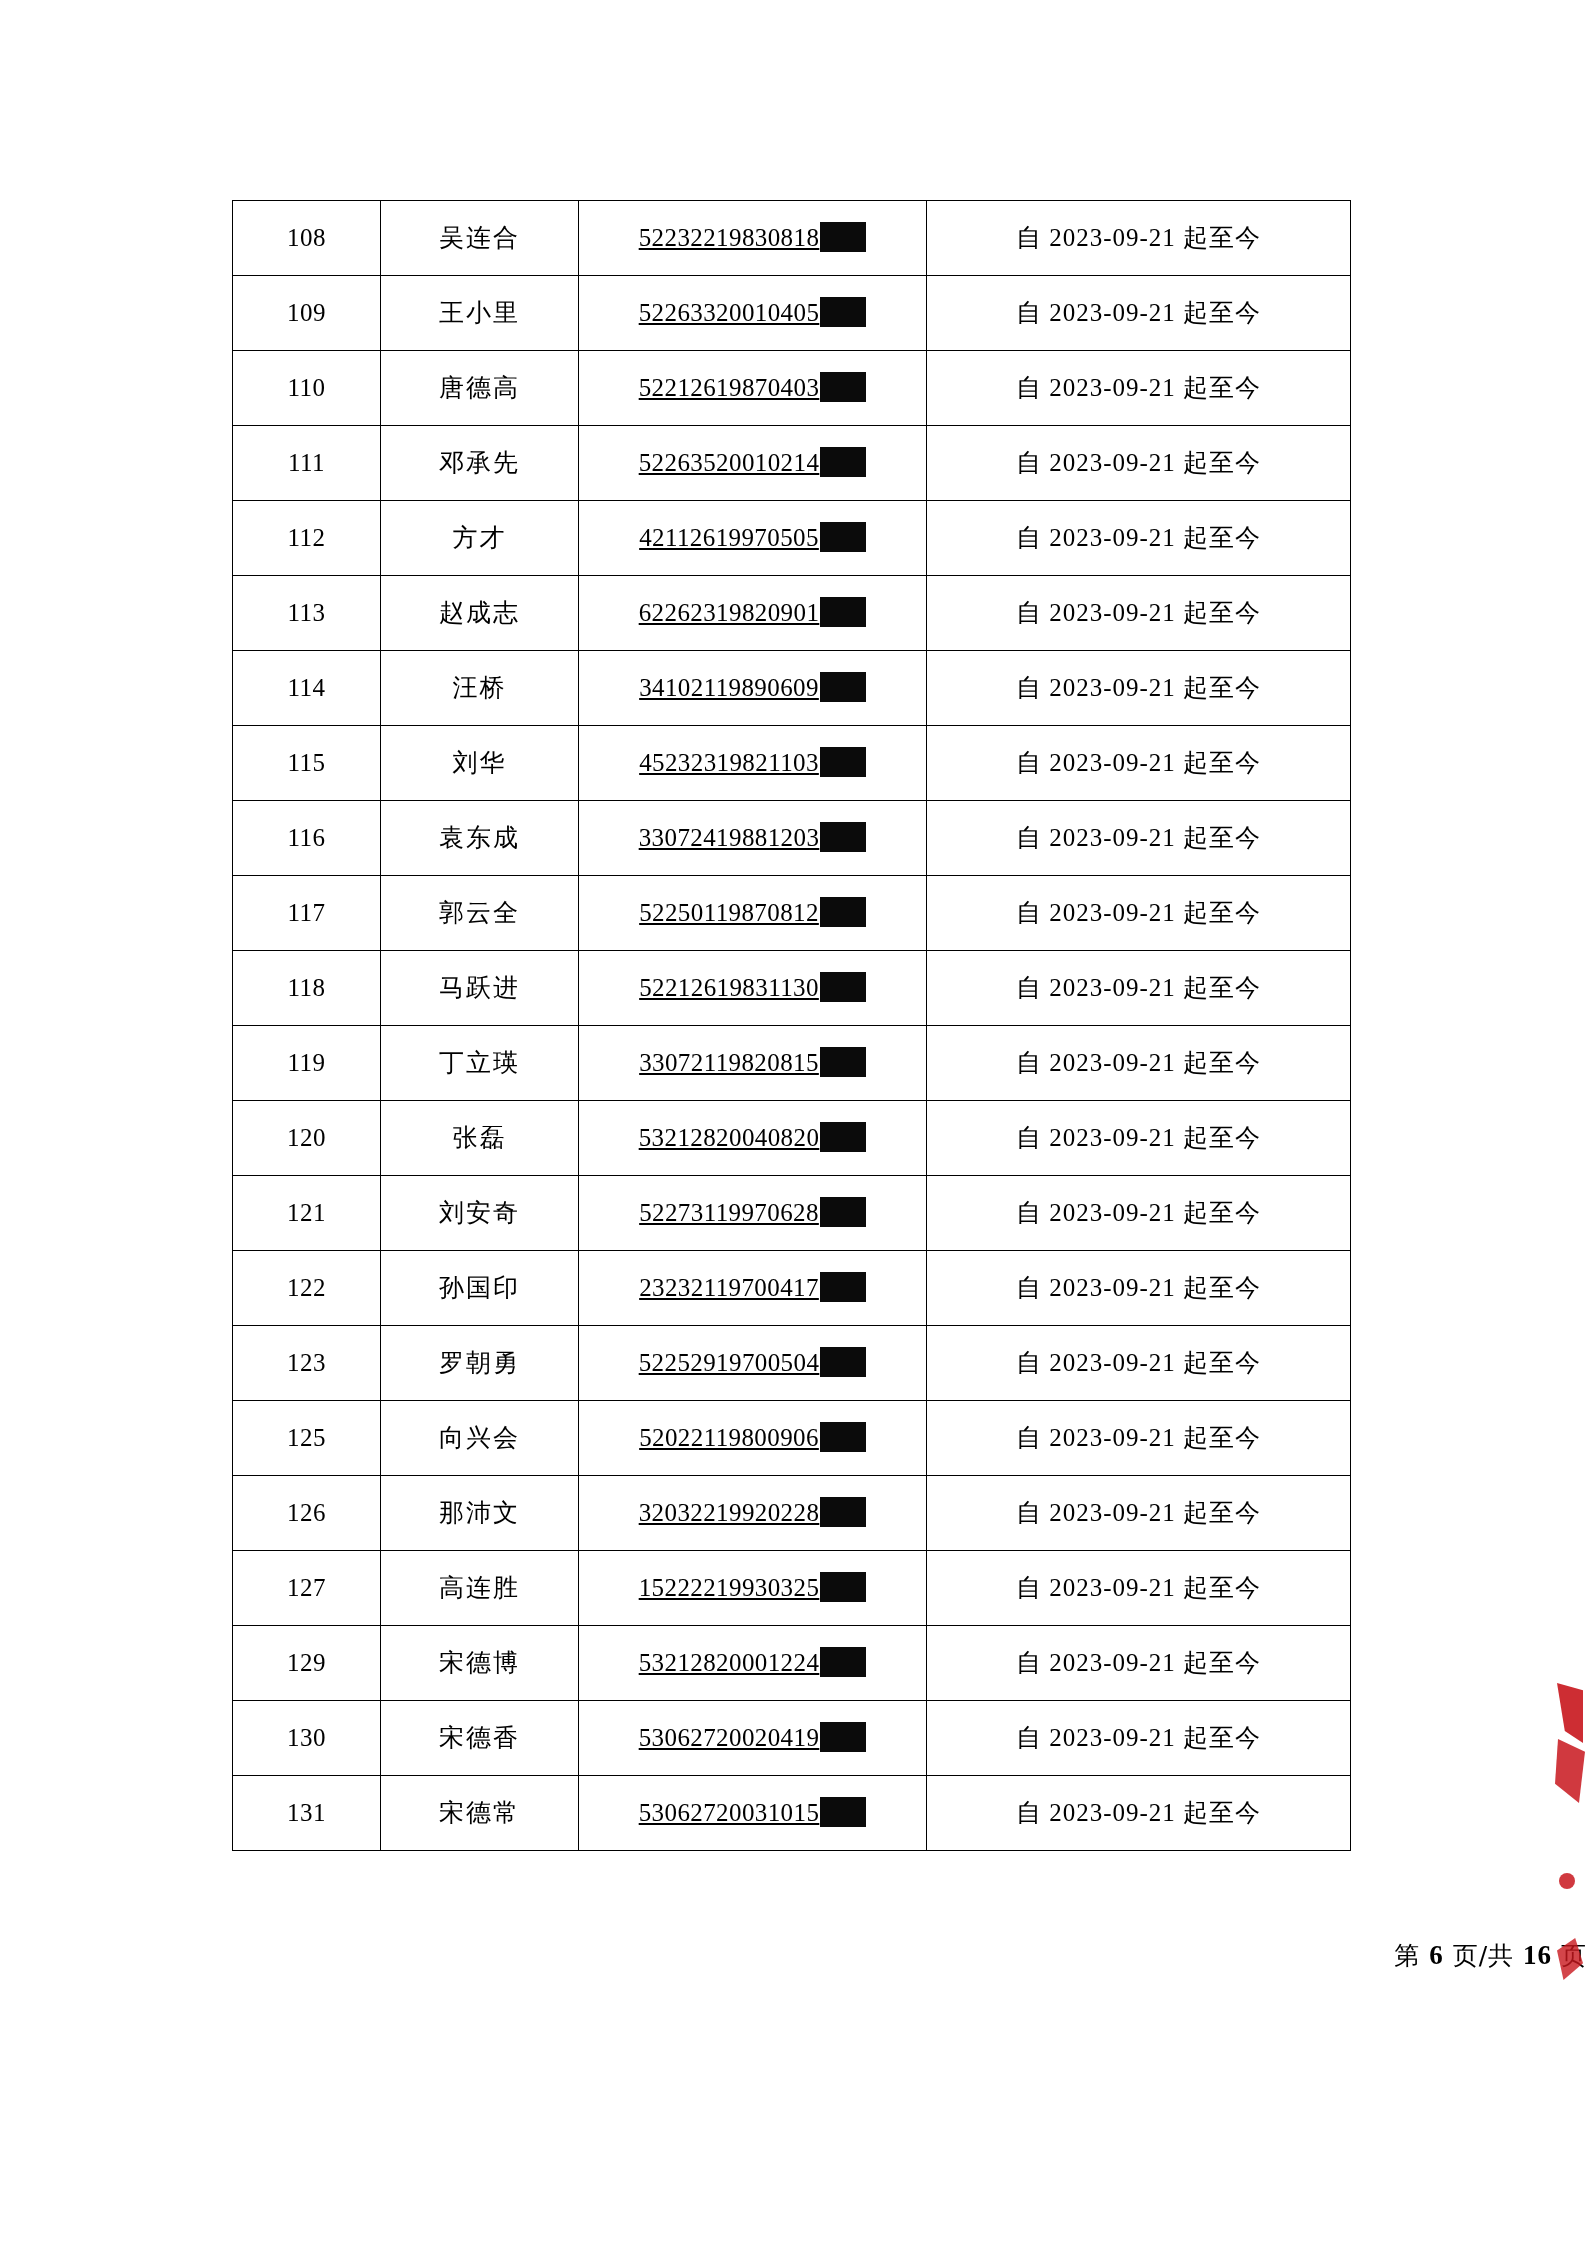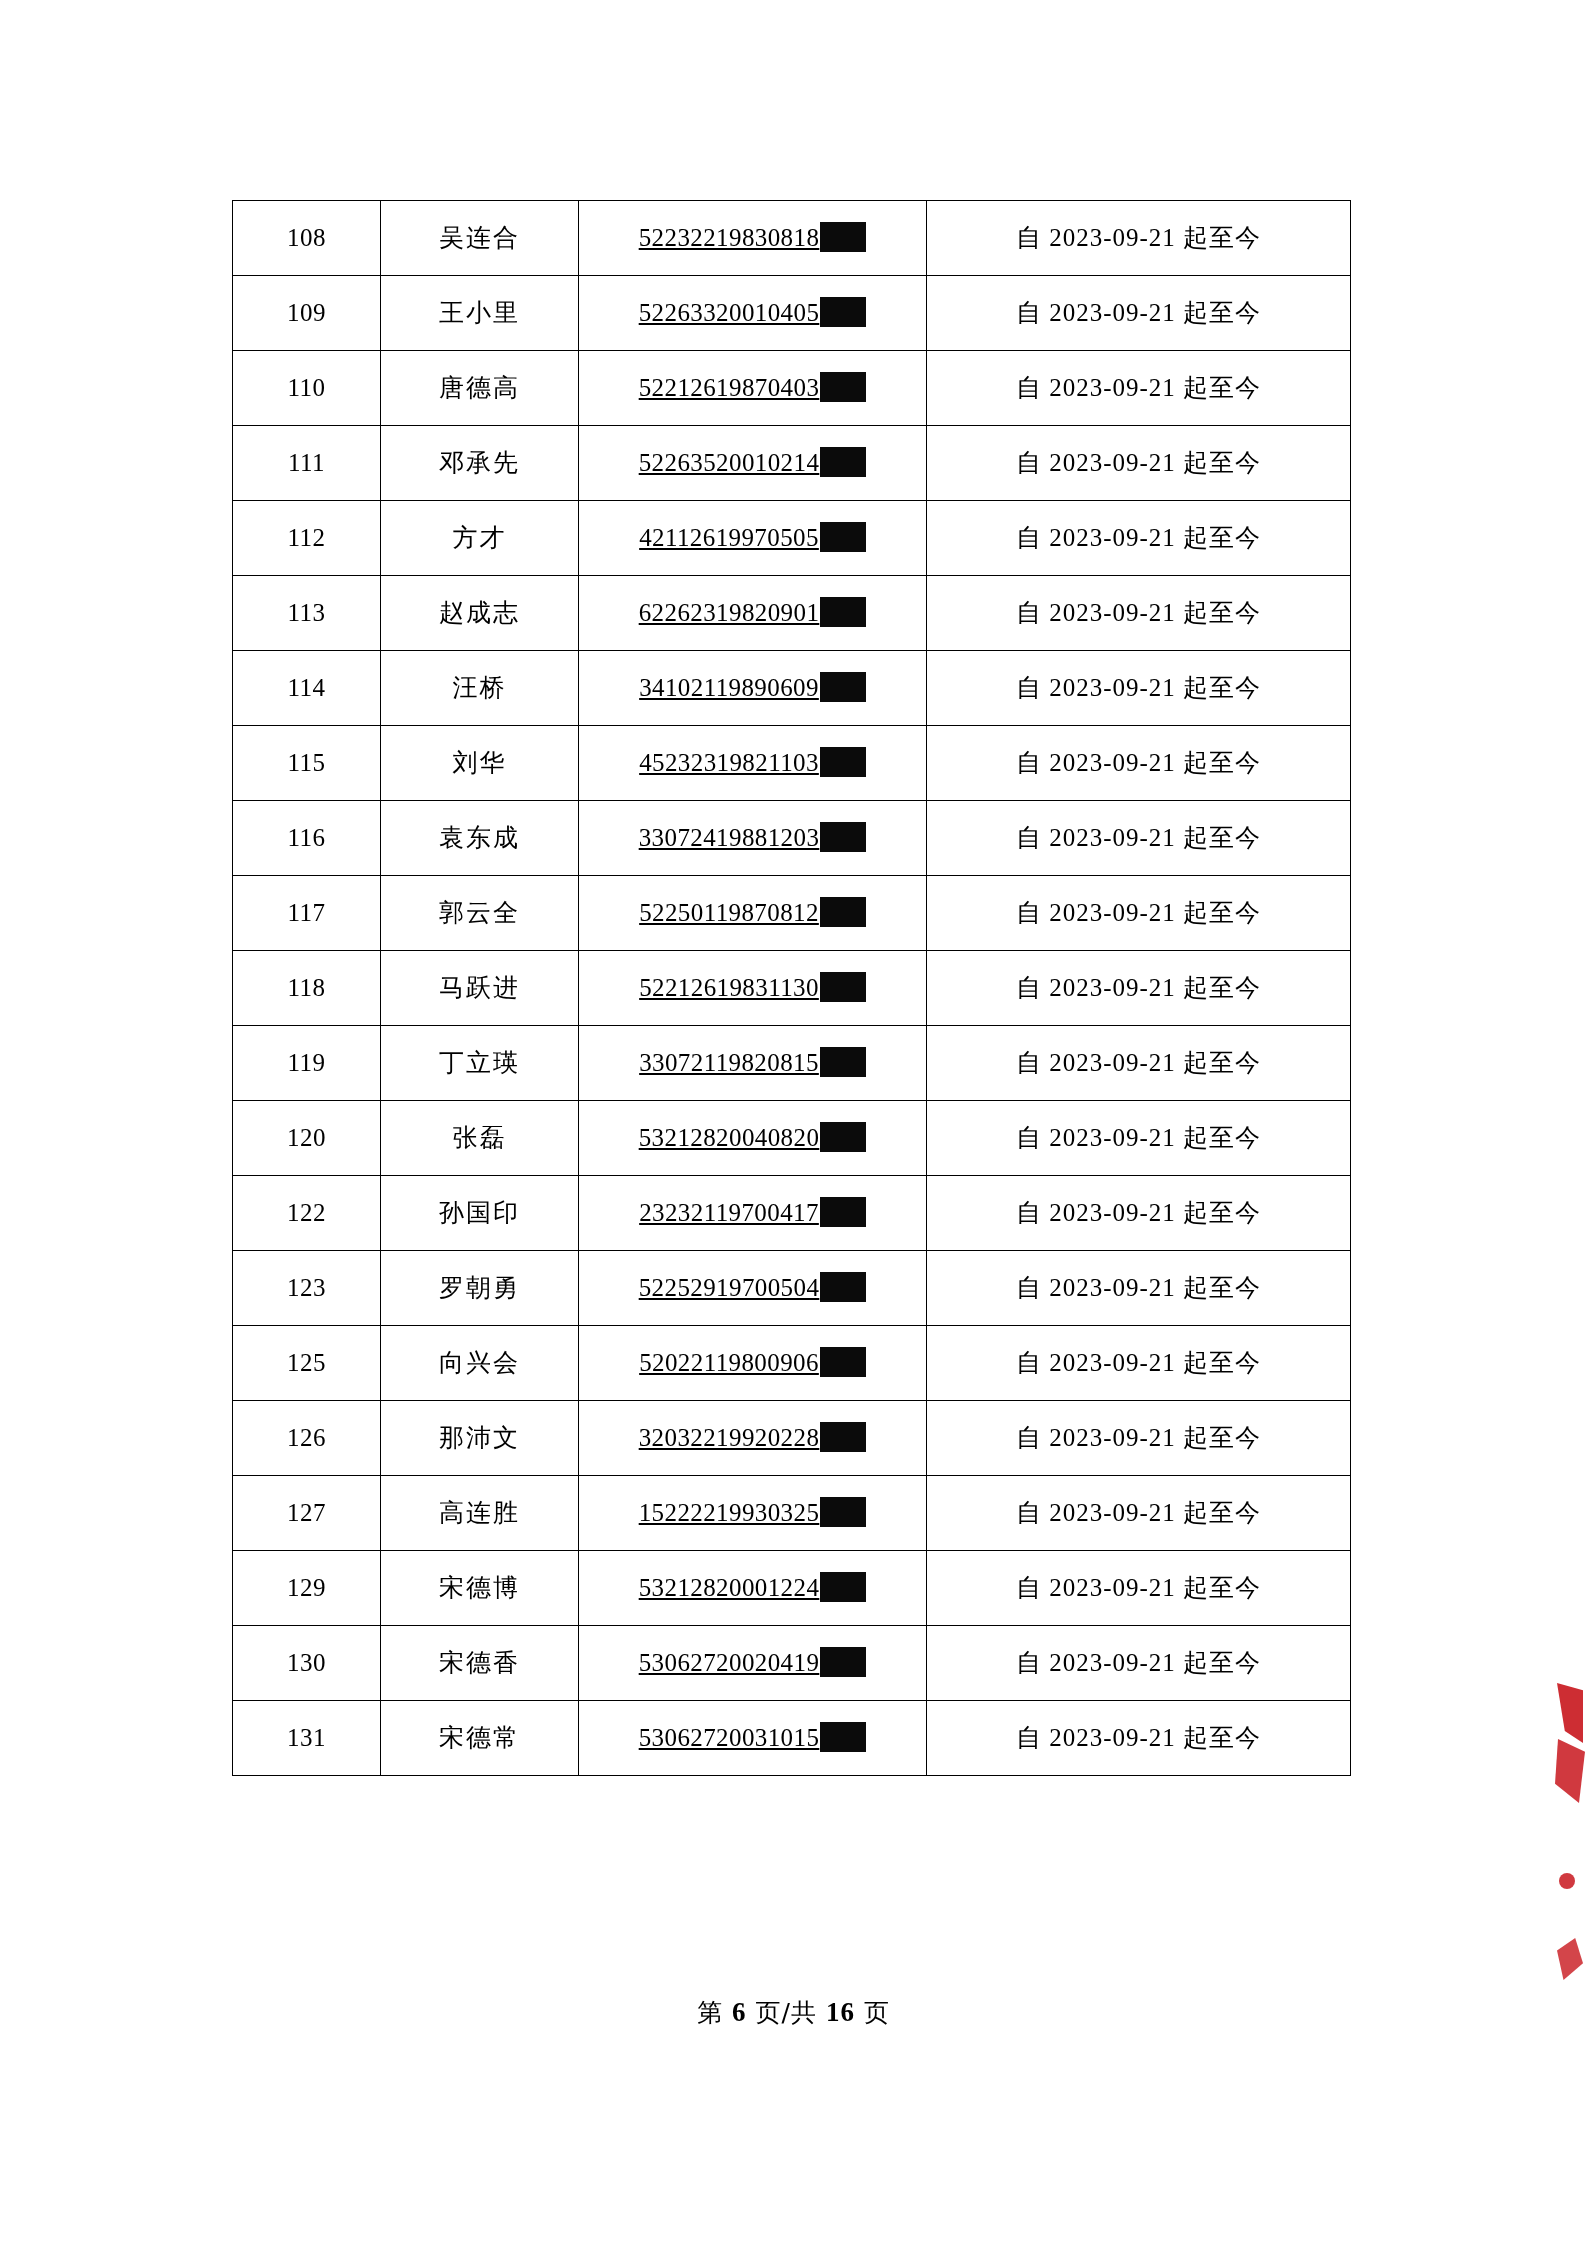--- a/index.html
+++ b/index.html
@@ -83,23 +83,23 @@
   }
   .cell-period {
     font-family: Liberation Serif, serif;
     font-size: 25px;
     letter-spacing: 1px;
   }
 
   .footer {
     position: absolute;
     left: 0;
-    top: 1978px;
+    top: 1921px;
     width: 1587px;
-    text-align: center;
+    text-align: right;
     font-family: "DejaVu Sans", "Liberation Sans", sans-serif;
     font-size: 25px;
     letter-spacing: 1px;
   }
   .footer b {
     font-family: "Liberation Serif", "DejaVu Serif", serif;
     font-size: 27px;
   }
 
   
@@ -277,20 +277,29 @@
           <tr>
             <td class="cell-idx">120</td>
             <td class="cell-name">张磊</td>
             <td class="cell-id"><span class="id-inner">
                 <span class="id-digits">53212820040820</span>
                 <span class="redaction"></span>
               </span></td>
             <td class="cell-period">自 2023-09-21 起至今</td>
           </tr>
           <tr>
+            <td class="cell-idx">121</td>
+            <td class="cell-name">刘安奇</td>
+            <td class="cell-id"><span class="id-inner">
+                <span class="id-digits">52273119970628</span>
+                <span class="redaction"></span>
+              </span></td>
+            <td class="cell-period">自 2023-09-21 起至今</td>
+          </tr>
+          <tr>
             <td class="cell-idx">122</td>
             <td class="cell-name">孙国印</td>
             <td class="cell-id"><span class="id-inner">
                 <span class="id-digits">23232119700417</span>
                 <span class="redaction"></span>
               </span></td>
             <td class="cell-period">自 2023-09-21 起至今</td>
           </tr>
           <tr>
             <td class="cell-idx">123</td>

